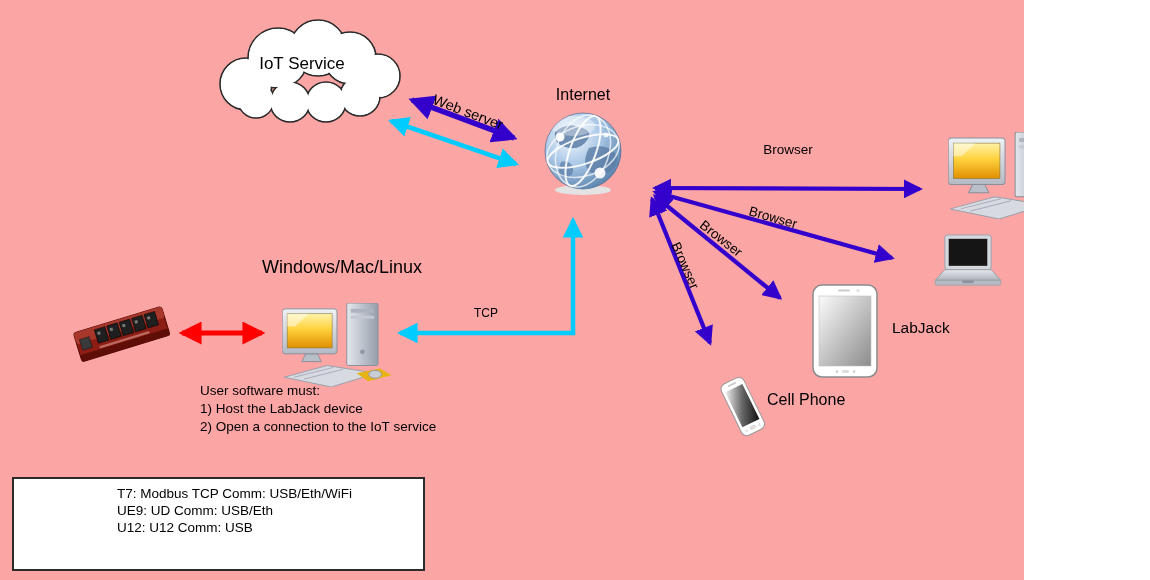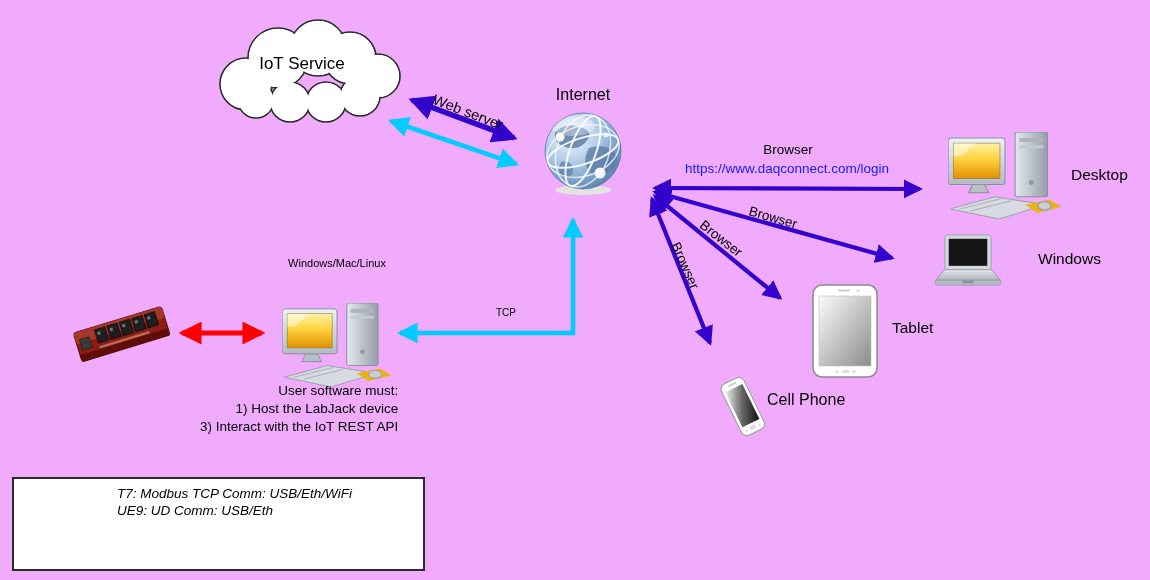--- a/index.html
+++ b/index.html
@@ -1,38 +1,38 @@
 <!DOCTYPE html>
 <html style="--c-web: #3300CC; --c-tcp: #00CCFF; --c-usb: #FF0000; --c-url: #1A1AFF;"><head>
 <meta charset="utf-8">
 <style>
   :root{
     --c-web:#3300CC; --c-tcp:#00CCFF; --c-usb:#FF0000; --c-url:#1A1AFF;
   }
   html,body{margin:0;padding:0;background:#fff;}
   .stage{
-    position:relative; width:1150px; height:580px; background:#f0abfc;
+    position:relative; width:1024px; height:580px; background:#fca5a5;
     font-family:"Liberation Sans",sans-serif; overflow:hidden;
   }
   svg{display:block;}
   .overlay{position:absolute; left:0; top:0; z-index:1; pointer-events:none;}
   .icon{position:absolute; z-index:2;}
   .lbl{position:absolute; z-index:3; color:#000; white-space:nowrap; line-height:1.15;}
   .ctr{text-align:center;}
   .stroke-web{stroke:var(--c-web);} .fill-web{fill:var(--c-web);}
   .stroke-tcp{stroke:var(--c-tcp);} .fill-tcp{fill:var(--c-tcp);}
   .stroke-usb{stroke:var(--c-usb);} .fill-usb{fill:var(--c-usb);}
   .url{color:var(--c-url);}
   .rot{transform-origin:center center;}
-  .note-block div{line-height:18px; font-size:13.5px;text-align:right;}
+  .note-block div{line-height:18px; font-size:13.5px;}
   .legend-box{
     position:absolute; left:12px; top:477px; width:409px; height:90px;
     border:2px solid #2b2b2b; z-index:2; background:#fff;
   }
-  .legend-text{position:absolute; left:103px; top:6px; font-size:13.5px; line-height:17.2px;font-style:italic;}
+  .legend-text{position:absolute; left:103px; top:6px; font-size:13.5px; line-height:17.2px;}
 </style>
 </head>
 <body>
 
 <div class="stage">
 
   <svg style="position:absolute;width:0;height:0" aria-hidden="true">
     <defs>
       <linearGradient id="pcScreen" x1="0" y1="0" x2="0" y2="1">
         <stop offset="0" stop-color="#fff3a8"></stop>
@@ -153,21 +153,21 @@
     </g>
     <circle cx="17" cy="27" r="4.5" fill="#fff" opacity="0.95"></circle>
     <circle cx="57" cy="63" r="5.5" fill="#fff" opacity="0.9"></circle>
     <circle cx="63" cy="25" r="2.5" fill="#fff" opacity="0.8"></circle>
   </svg>
   <div class="lbl ctr" style="left:543px;top:86px;width:80px;font-size:16px">Internet</div>
 
   <svg class="icon" style="left:282px;top:303px" width="110" height="84" viewBox="0 0 112 86">
       <use href="#pc-icon"></use>
     </svg>
-  <div class="lbl ctr" style="left:262px;top:257px;width:150px;font-size:11px">Windows/Mac/Linux</div>
+  <div class="lbl ctr" style="left:262px;top:257px;width:150px;font-size:18px">Windows/Mac/Linux</div>
 
   <svg class="icon" style="left:70px;top:297px" width="106" height="72" viewBox="0 0 106 72">
     <g transform="rotate(-17 52 38)">
       <rect x="6" y="22" width="92" height="30" rx="3" fill="#8c1d14" stroke="#4d0a05"></rect>
       <rect x="6" y="22" width="92" height="12" rx="3" fill="#a8372b"></rect>
       <rect x="6" y="45" width="92" height="7" fill="#5f0d07"></rect>
       <rect x="10" y="30" width="10" height="11" fill="#3a3a3a" stroke="#111" stroke-width="0.5"></rect>
       <g fill="#1f1f1f" stroke="#000" stroke-width="0.5">
         <rect x="27" y="25" width="11" height="14"></rect>
           <rect x="40" y="25" width="11" height="14"></rect>
@@ -202,48 +202,48 @@
 
   <svg class="icon" style="left:812px;top:284px" width="66" height="94" viewBox="0 0 66 94">
     <rect x="1" y="1" width="64" height="92" rx="9" fill="#fff" stroke="#8a8a8a" stroke-width="1.5"></rect>
     <rect x="7" y="12" width="52" height="70" fill="url(#tabScreen)" stroke="#c0c0c0" stroke-width="0.6"></rect>
     <rect x="26" y="5.5" width="12" height="2" rx="1" fill="#ccc"></rect>
     <circle cx="46" cy="6.5" r="1.5" fill="#ddd"></circle>
     <circle cx="25" cy="87.5" r="1.3" fill="#ccc"></circle>
     <rect x="30" y="86" width="7" height="3" rx="1.2" fill="#ddd"></rect>
     <circle cx="42" cy="87.5" r="1.3" fill="#ccc"></circle>
   </svg>
-  <div class="lbl" style="left:892px;top:319px;font-size:15.5px">Tablet</div>
+  <div class="lbl" style="left:892px;top:319px;font-size:15.5px">LabJack</div>
 
   <svg class="icon" style="left:712px;top:376px" width="62" height="62" viewBox="0 0 62 62">
     <g transform="rotate(-26 31 31)">
       <rect x="18.5" y="2" width="25" height="57" rx="6" fill="#fff" stroke="#999"></rect>
       <rect x="21.5" y="10" width="19" height="39" fill="url(#phScreen)"></rect>
       <rect x="26.5" y="5" width="9" height="1.8" rx="0.9" fill="#ccc"></rect>
       <ellipse cx="31" cy="53.5" rx="3.5" ry="2" fill="#ddd"></ellipse>
       <circle cx="24" cy="54" r="1.2" fill="#ddd"></circle>
         <circle cx="38" cy="54" r="1.2" fill="#ddd"></circle>
     </g>
   </svg>
   <div class="lbl" style="left:767px;top:391px;font-size:16px">Cell Phone</div>
 
   <div class="lbl ctr rot" style="left:408px;top:104px;width:120px;font-size:14.5px;transform:rotate(21deg)">Web server</div>
-  <div class="lbl ctr" style="left:474px;top:307px;width:64px;font-size:10px">TCP</div>
+  <div class="lbl ctr" style="left:454px;top:307px;width:64px;font-size:12px">TCP</div>
   <div class="lbl ctr" style="left:738px;top:142px;width:100px;font-size:13.5px">Browser</div>
-  <div class="lbl ctr url" style="left:658px;top:161px;width:258px;font-size:13.5px">https://www.daqconnect.com/login</div>
   <div class="lbl ctr rot" style="left:723px;top:210px;width:100px;font-size:13.5px;transform:rotate(16deg)">Browser</div>
   <div class="lbl ctr rot" style="left:671px;top:231px;width:100px;font-size:13.5px;transform:rotate(38deg)">Browser</div>
   <div class="lbl ctr rot" style="left:635px;top:258px;width:100px;font-size:13.5px;transform:rotate(66deg)">Browser</div>
 
   <div class="lbl note-block" style="left:200px;top:382px">
     <div>User software must:</div>
     <div>1) Host the LabJack device</div>
-    <div>3) Interact with the IoT REST API</div>
+    <div>2) Open a connection to the IoT service</div>
   </div>
 
   <div class="legend-box">
     <div class="legend-text">
       <div>T7: Modbus TCP Comm: USB/Eth/WiFi</div>
       <div>UE9: UD Comm: USB/Eth</div>
+      <div>U12: U12 Comm: USB</div>
     </div>
   </div>
 
 </div>
 
 </body></html>

